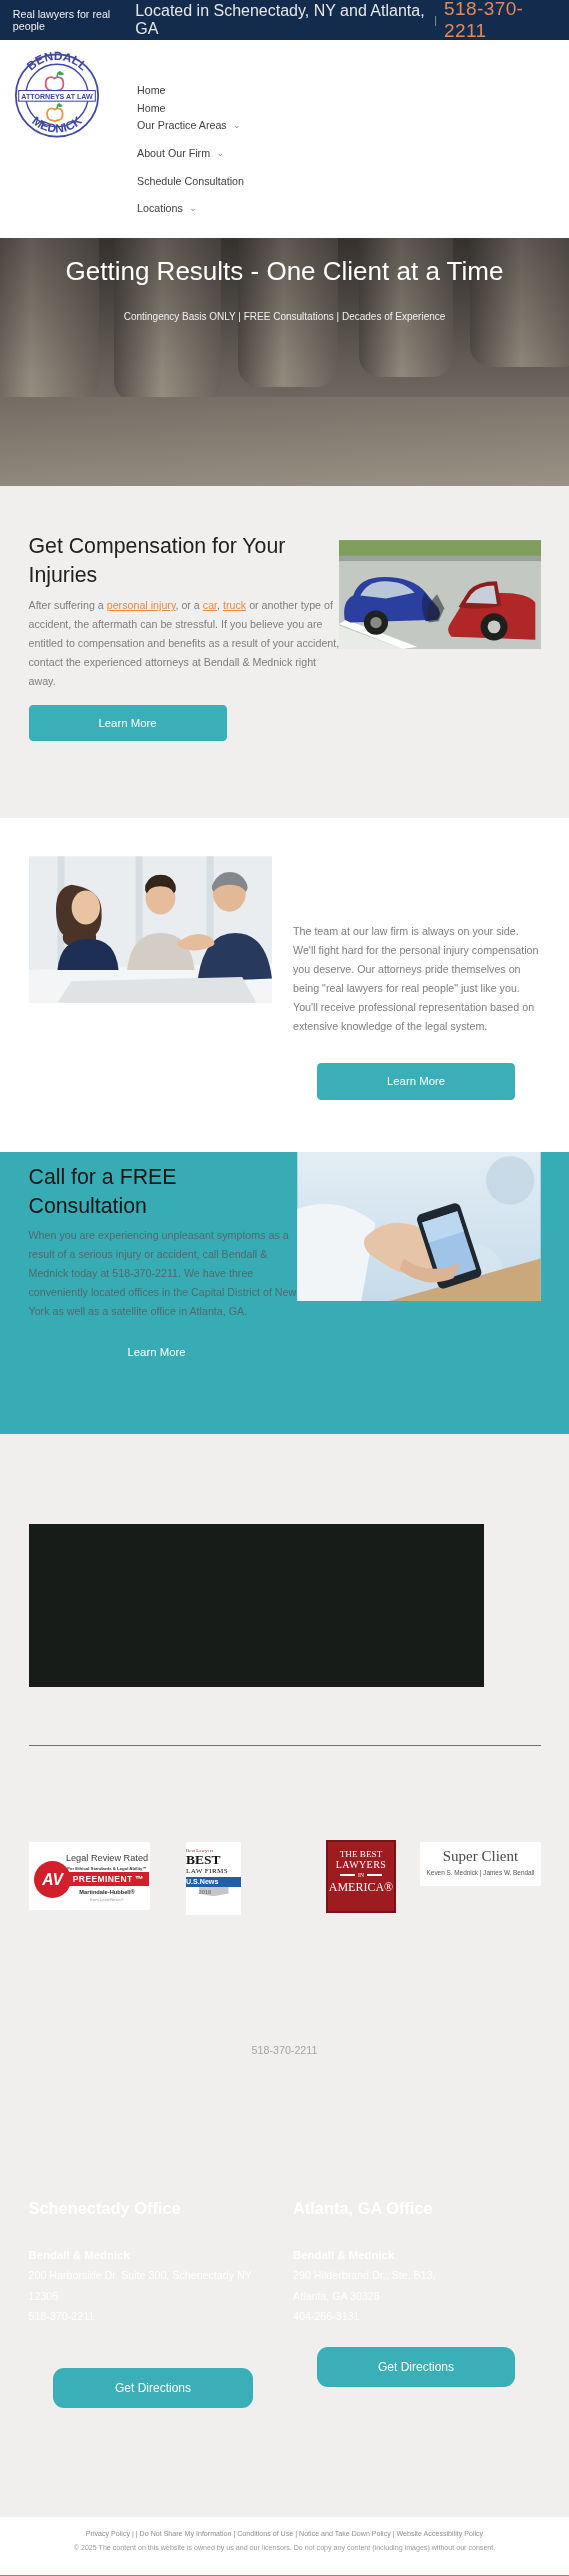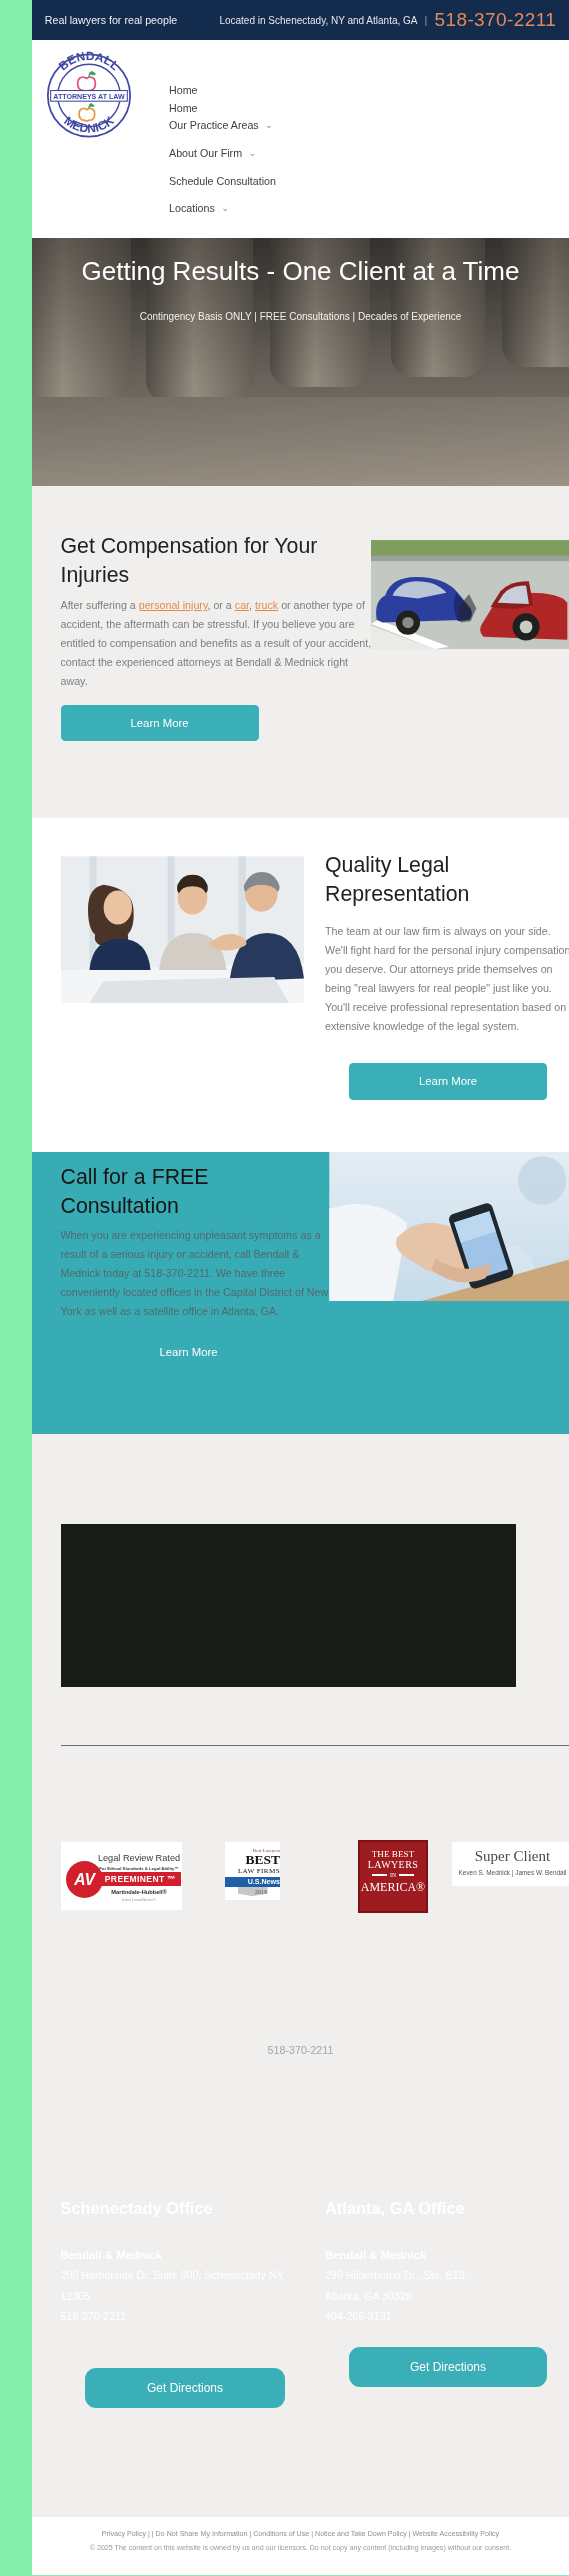--- a/index.html
+++ b/index.html
@@ -1,23 +1,23 @@
 <!DOCTYPE html>
 <html style="font-size:11.4px"><head>
 <meta charset="utf-8">
 <style>
   * { margin:0; padding:0; box-sizing:border-box; }
   body { background:#ffffff; font-family:"Liberation Sans", sans-serif; }
-  .page { position:relative; width:569px; height:2576px; margin:0 auto; background:#86efac; overflow:hidden;padding-left:32px; }
+  .page { position:relative; width:569px; height:2576px; margin:0 auto; background:#22c55e; overflow:hidden; }
 
   
   .topbar { height:40px; background:#132b4d; display:flex; align-items:center; justify-content:space-between; padding:0 12.8px; }
   .topbar .tagline { color:#f2f2f2; font-size:10.7px; }
   .topbar .right { display:flex; align-items:center; gap:7.1px; }
-  .topbar .loc { color:#e8e8e8; font-size:10px; }
+  .topbar .loc { color:#e8e8e8; font-size:16px; }
   .topbar .sep { color:#8d9ab0; font-size:10.7px; }
   .topbar .phone { color:#e5895a; font-size:19px; text-decoration:none; letter-spacing:0.4px; }
 
   
   .header { position:relative; height:198px; background:#fff; }
   .logo { position:absolute; left:12.8px; top:10px; width:88px; height:91px; }
   .nav { position:absolute; left:137px; top:44px; list-style:none; }
   .nav li { font-size:10.7px; color:#414141; cursor:pointer; white-space:nowrap; }
   .nav li.small-gap { margin-bottom:5.7px; }
   .nav li.big-gap { margin-bottom:15.7px; }
@@ -68,21 +68,21 @@
 
   .badge { position:absolute; background:#fff; overflow:hidden; }
   .b-av { left:28.5px; top:408px; width:121px; height:68px; }
   .av-circle { position:absolute; left:5.7px; top:18.5px; width:37px; height:37px; border-radius:50%; background:#d1202c; color:#fff; font-size:15.7px; font-weight:bold; font-style:italic; text-align:center; line-height:37px; }
   .av-l1 { position:absolute; left:37px; top:11.4px; width:83px; text-align:center; font-size:9.2px; color:#3a3a3a; }
   .av-l2 { position:absolute; left:37px; top:23.5px; width:83px; text-align:center; font-size:4.3px; font-weight:bold; color:#3a3a3a; }
   .av-band { position:absolute; left:40px; top:30px; width:80px; height:14.2px; background:#d1202c; color:#fff; font-size:8.5px; font-weight:bold; text-align:center; line-height:14.2px; letter-spacing:0.4px; }
   .av-l3 { position:absolute; left:37px; top:47px; width:83px; text-align:center; font-size:5.7px; font-weight:bold; color:#2c2c2c; }
   .av-l4 { position:absolute; left:37px; top:55px; width:83px; text-align:center; font-size:4.3px; color:#999; }
 
-  .b-blf { left:193px; top:408px; width:55px; height:58px; text-align:right; font-family:"Liberation Serif", serif; }
+  .b-blf { left:186px; top:408px; width:55px; height:73px; text-align:left; font-family:"Liberation Serif", serif; }
   .blf-top { font-size:5px; color:#8a3a34; margin-top:5.7px; }
   .blf-big { font-size:13.5px; font-weight:bold; color:#111; line-height:14.2px; }
   .blf-mid { font-size:7.1px; color:#111; letter-spacing:0.4px; }
   .blf-ribbon { margin-top:2.1px; background:#1f5fa8; color:#fff; font-size:7.1px; font-weight:bold; line-height:10px; font-family:"Liberation Sans", sans-serif; }
   .blf-year { width:30px; margin:0 auto; background:#c7c7c7; color:#555; font-size:6.4px; line-height:9.2px; clip-path:polygon(0 0,100% 0,100% 70%,50% 100%,0 70%); }
 
   .b-bla { left:326px; top:406px; width:70px; height:73px; background:#9e1b1f; border:2.1px solid #7c1216; text-align:center; color:#fff; font-family:"Liberation Serif", serif; }
   .bla-l1 { font-size:9.2px; margin-top:7.1px; }
   .bla-l2 { font-size:10px; letter-spacing:0.4px; }
   .bla-in { font-size:5.7px; display:flex; align-items:center; gap:2.8px; justify-content:center; margin:2.1px 0; }
@@ -224,21 +224,20 @@
         <path d="M138 160 q6 -52 47 -52 q42 0 48 52 z" fill="#d3cdc5"></path>
       </g>
       <g>
         <ellipse cx="282" cy="52" rx="23" ry="26" fill="#e3b894"></ellipse>
         <path d="M258 40 q8 -18 24 -18 q18 0 25 18 q2 6 -2 10 q-6 -10 -23 -10 q-16 0 -22 10 q-4 -4 -2 -10" fill="#84878b"></path>
         <path d="M238 170 q10 -62 52 -62 q44 0 52 64 l-104 4 z" fill="#273a5e"></path>
       </g>
       <path d="M214 118 q24 -16 44 -2 q8 8 -4 12 q-26 10 -44 -2 q-4 -6 4 -8" fill="#e6bd9a"></path>
       <polygon points="60,176 300,170 320,206 40,206" fill="#dfe3e6"></polygon>
     </svg>
-    <h2 class="h2">Quality Legal Representation</h2>
     <p class="para">The team at our law firm is always on your side. We'll fight hard for the personal injury compensation you deserve. Our attorneys pride themselves on being "real lawyers for real people" just like you. You'll receive professional representation based on extensive knowledge of the legal system.</p>
     <a class="btn" href="#">Learn More</a>
   </section>
 
   <section class="secC">
     <h2 class="h2">Call for a FREE Consultation</h2>
     <p class="para">When you are experiencing unpleasant symptoms as a result of a serious injury or accident, call Bendall &amp; Mednick today at 518-370-2211. We have three conveniently located offices in the Capital District of New York as well as a satellite office in Atlanta, GA.</p>
     <a class="learn-link" href="#">Learn More</a>
     <svg class="fig-phone" viewBox="0 0 343 210">
       <defs>

